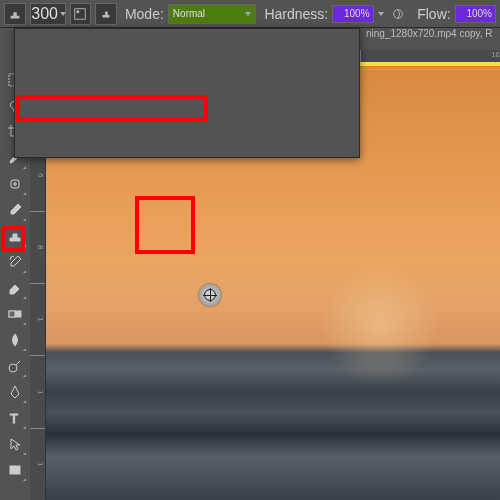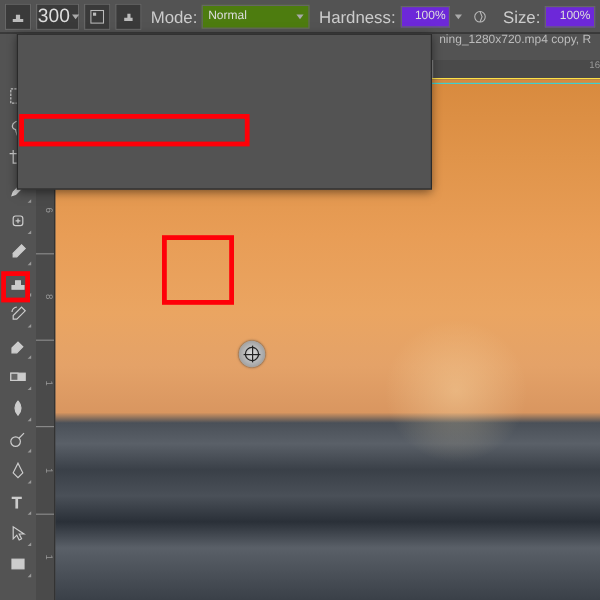--- a/index.html
+++ b/index.html
@@ -16,21 +16,21 @@
 .label { font-size: 14px; color: #ccc; margin-left: 4px; }
 .dropdown { height: 20px; background: #4d7c0f; border: 1px solid #666; color: #ddd; font-size: 10px; padding: 0 4px; display: flex; align-items: center; gap: 4px; cursor: pointer; }
 .dropdown.wide { width: 90px; justify-content: space-between; }
 .chevron { width: 0; height: 0; border-left: 3px solid transparent; border-right: 3px solid transparent; border-top: 4px solid #aaa; }
 .pct-field { width: 42px; height: 18px; background: #6d28d9; border: 1px solid #666; color: #ddd; font-size: 10px; text-align: right; padding-right: 3px; display: flex; align-items: center; justify-content: flex-end; }
 
 
 .tab-bar { position: absolute; top: 28px; left: 360px; right: 0; height: 22px; background: #535353; display: flex; font-size: 10px; color: #bbb; padding: 0 6px; white-space: nowrap; overflow: hidden; z-index: 5; }
 
 
-.ruler-h { position: absolute; top: 50px; left: 360px; right: 0; height: 16px; background: #4a4a4a; border-bottom: 1px solid #fde047; z-index: 5; display: flex; text-align: right; }
+.ruler-h { position: absolute; top: 50px; left: 360px; right: 0; height: 16px; background: #4a4a4a; border-bottom: 4px solid #fde047; z-index: 5; display: flex; text-align: right; }
 .ruler-tick { flex: 1; border-left: 1px solid #888; font-size: 8px; color: #999; padding-left: 2px; }
 
 
 .toolbar { position: absolute; left: 0; top: 28px; bottom: 0; width: 30px; background: #535353; display: flex; flex-direction: column; align-items: center; padding-top: 40px; gap: 2px; z-index: 8; }
 .tool { width: 24px; height: 24px; display: flex; align-items: center; justify-content: center; cursor: pointer; position: relative; }
 .tool svg { width: 16px; height: 16px; fill: #ccc; stroke: #ccc; }
 .tool .corner { position: absolute; bottom: 1px; right: 1px; width: 0; height: 0; border-left: 3px solid transparent; border-bottom: 3px solid #999; }
 
 
 .ruler-v { position: absolute; left: 30px; top: 66px; bottom: 0; width: 16px; background: #4a4a4a; border-right: 1px solid #333; z-index: 6; display: flex; flex-direction: column; }
@@ -97,21 +97,21 @@
   <div class="pct-field">
       <span>100%</span>
     </div>
   <span class="chevron"></span>
   <div class="icon-btn" style="background:transparent;border:none">
     <svg viewBox="0 0 16 16">
         <circle cx="8" cy="8" r="5" fill="none" stroke="#bbb"></circle>
         <path d="M8 3 L10 8 L8 13" fill="none" stroke="#bbb"></path>
       </svg>
   </div>
-  <span class="label">Size:</span>
+  <span class="label">Flow:</span>
   <div class="pct-field">
       <span>100%</span>
     </div>
 </div>
 
 <div class="brush-panel">
 </div>
 
 <div class="tab-bar">
   <span>ning_1280x720.mp4 copy, R</span>

